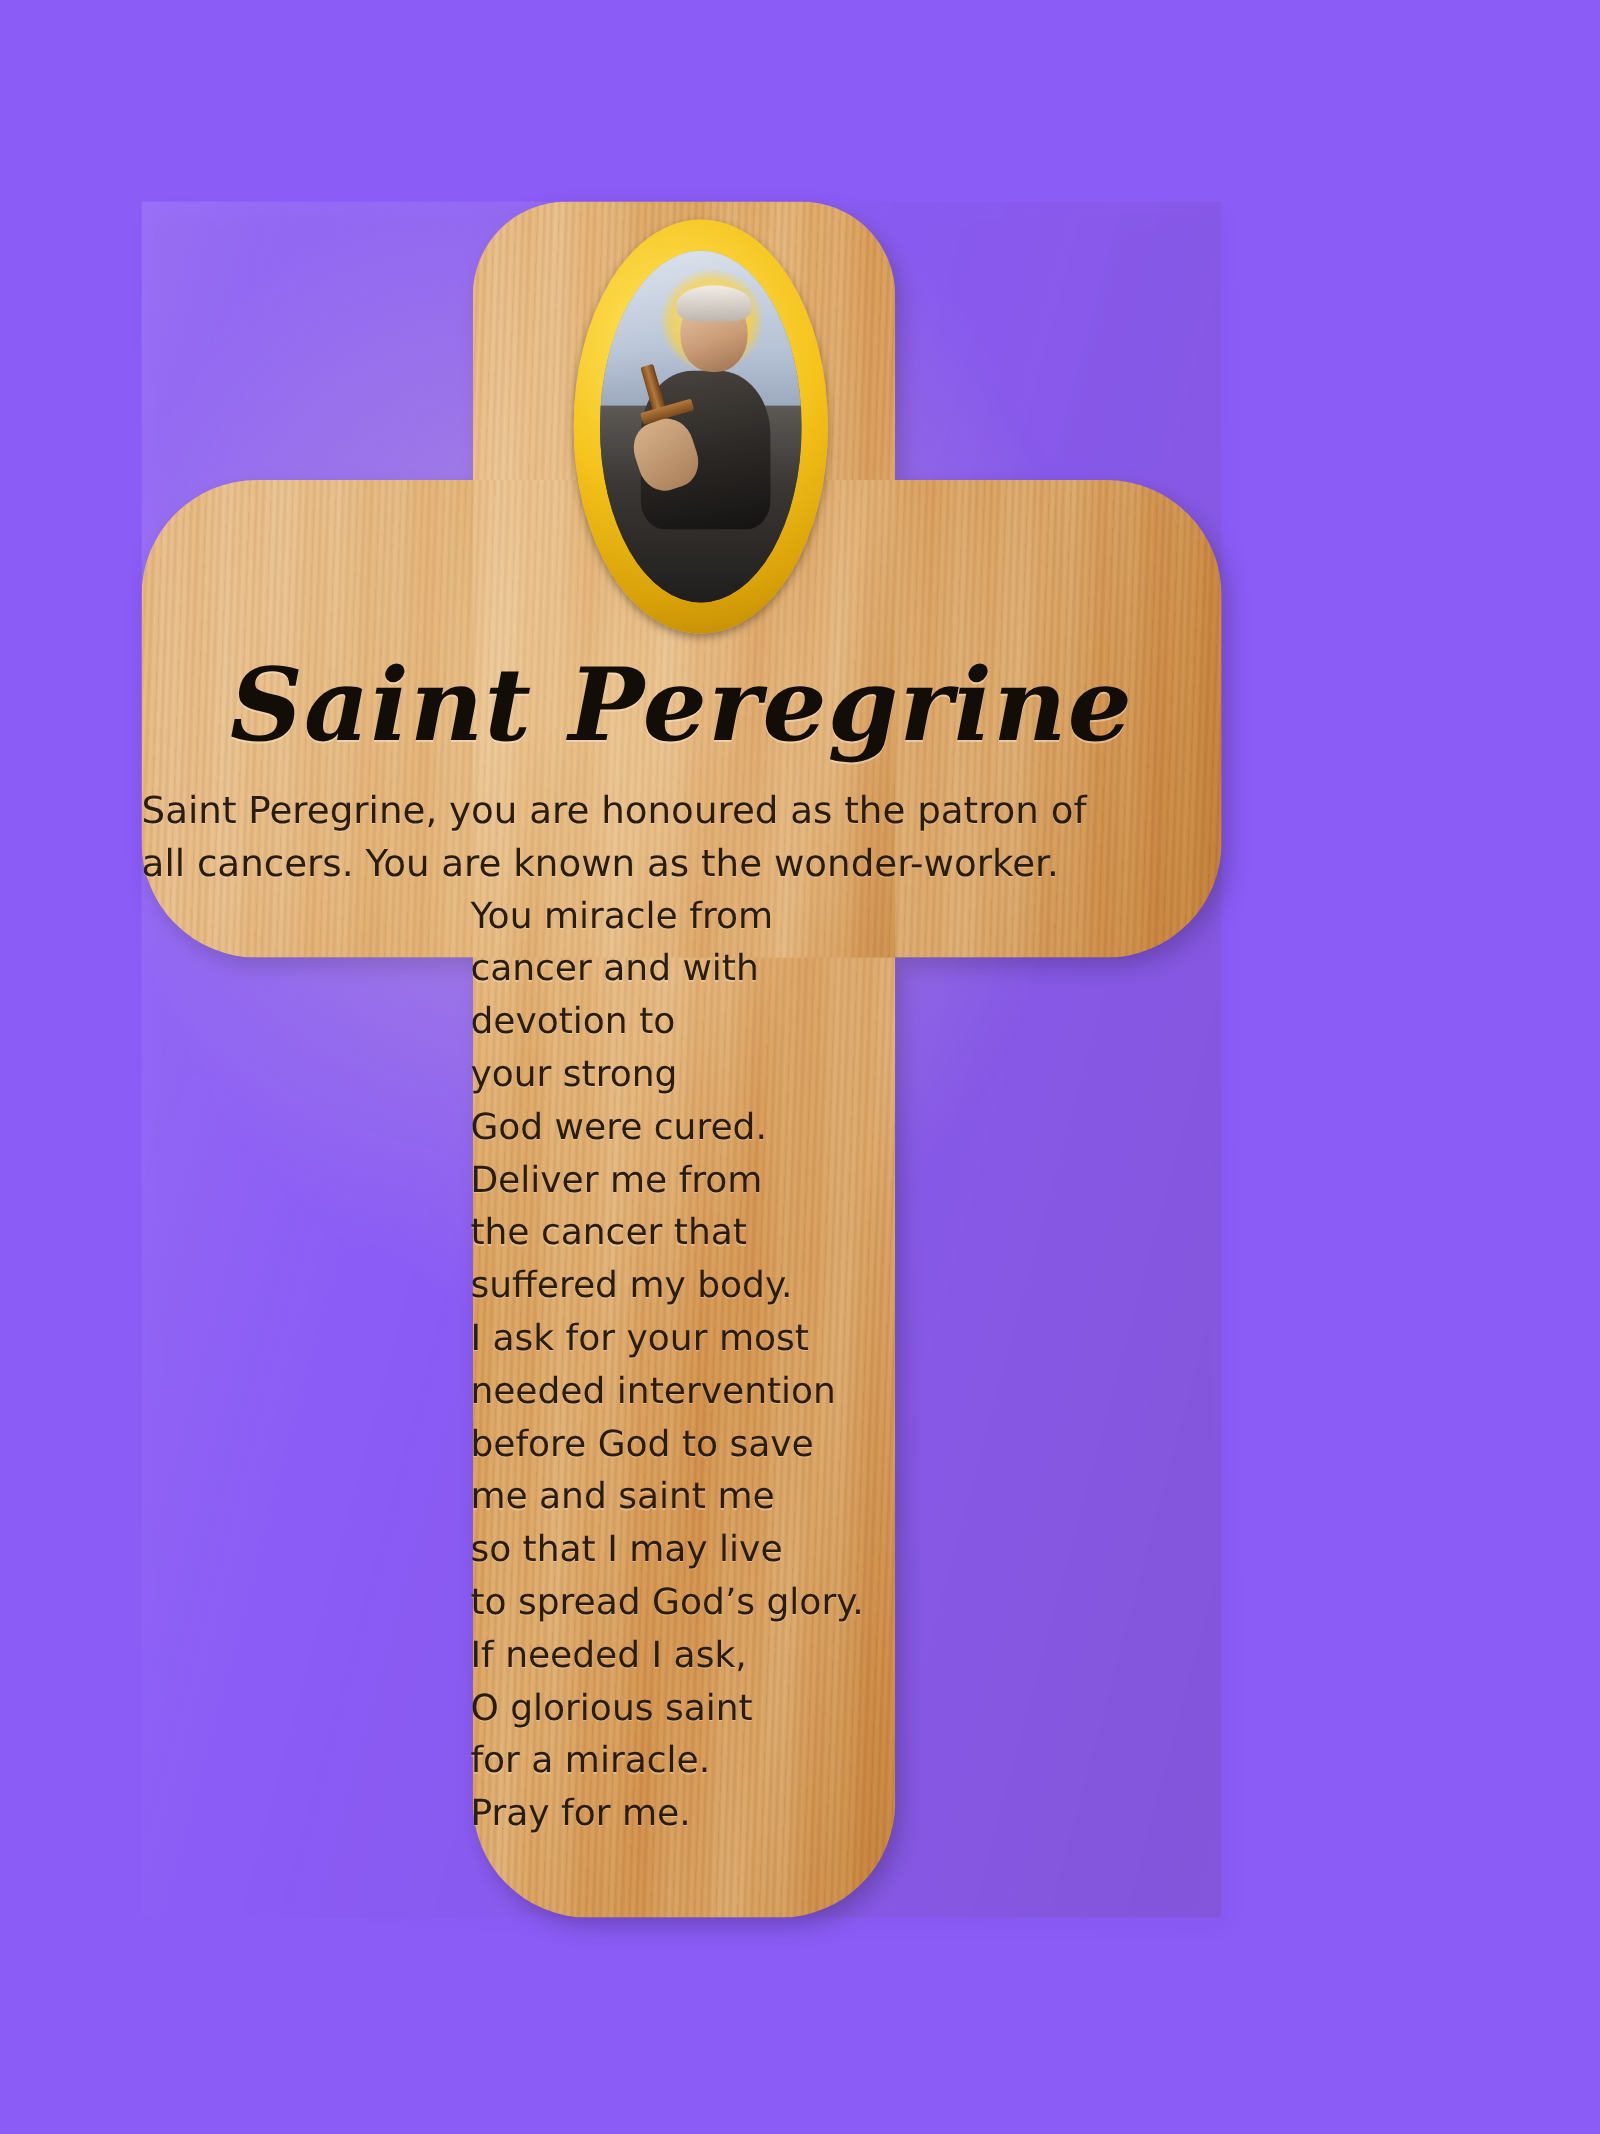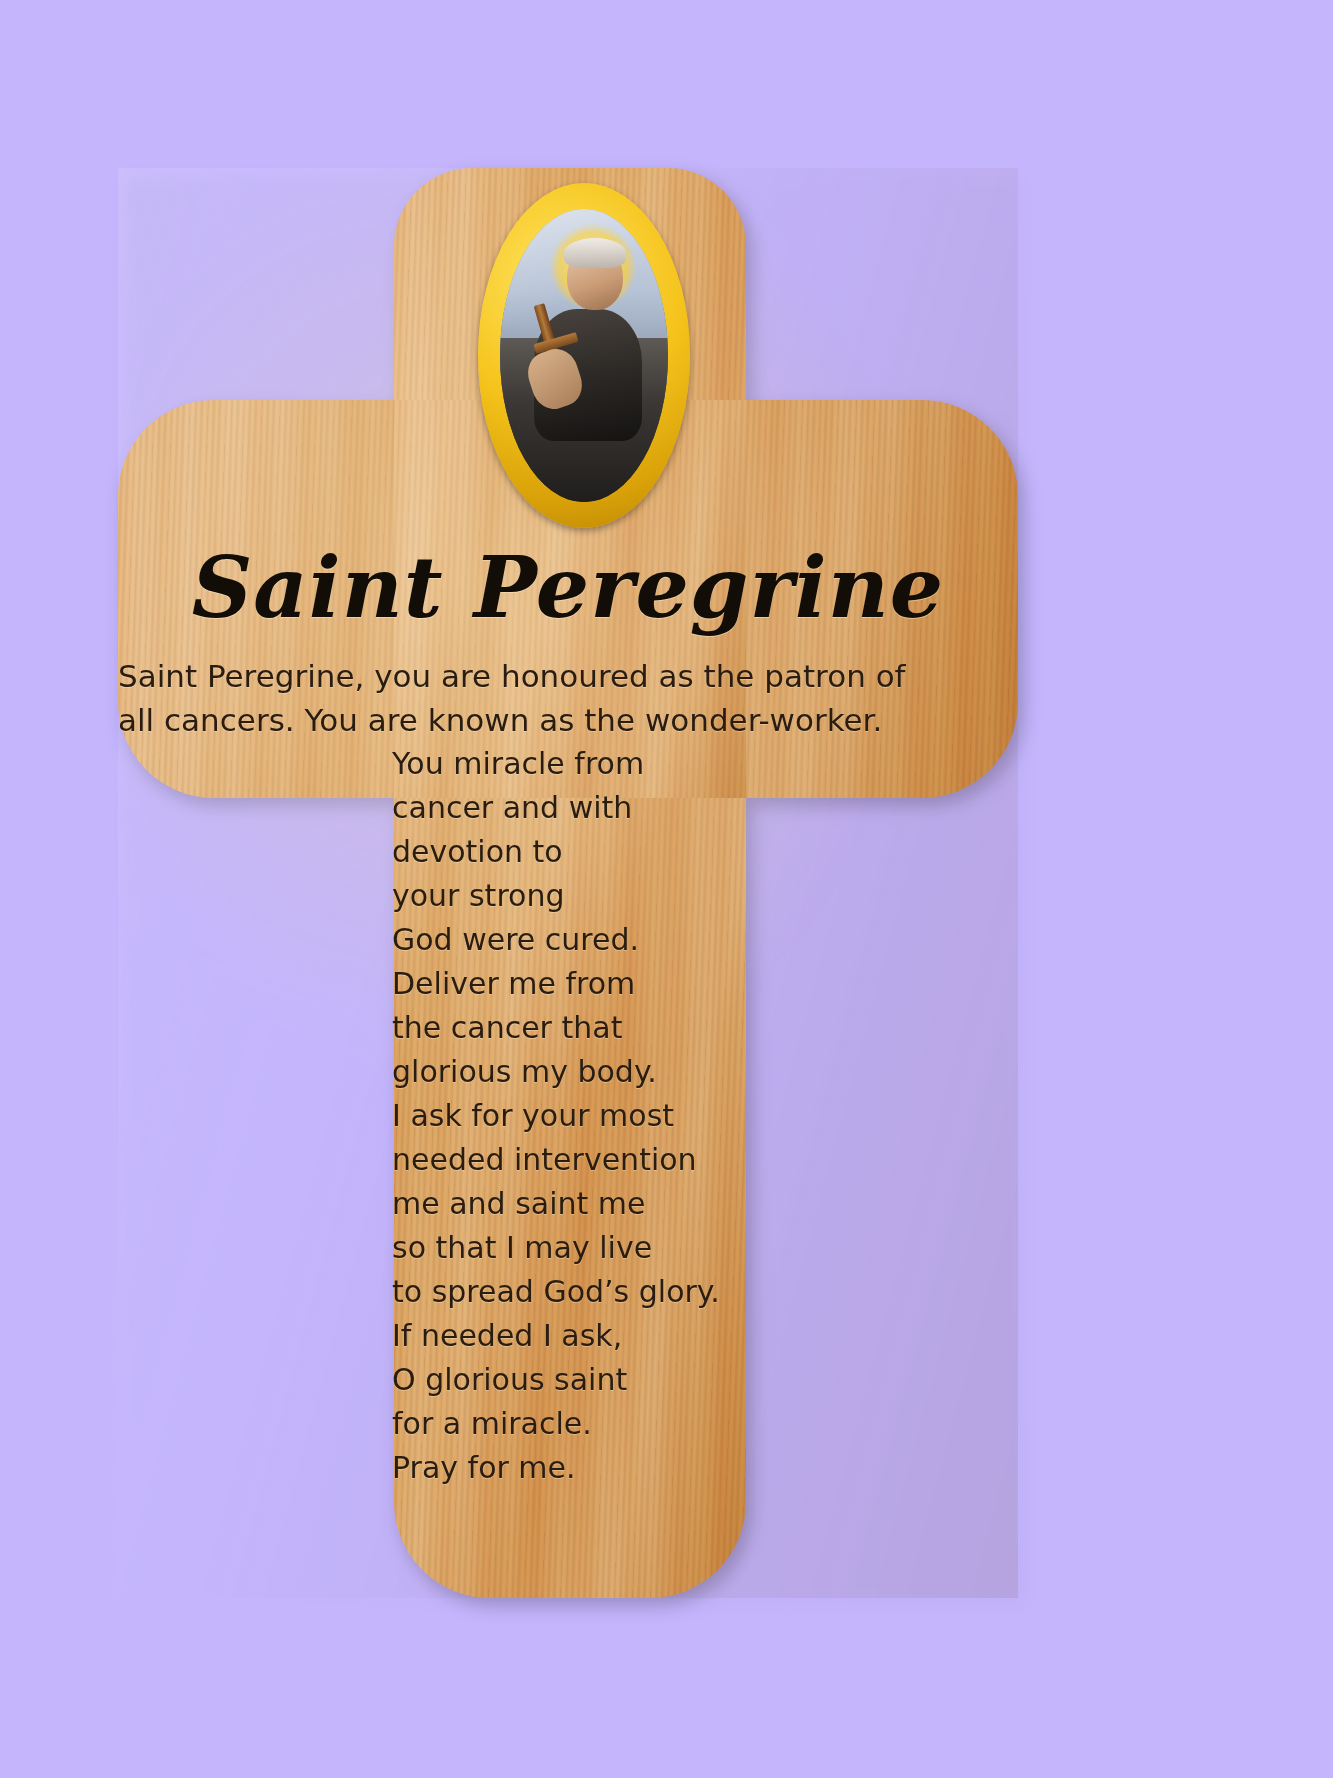--- a/index.html
+++ b/index.html
@@ -13,21 +13,21 @@
     position: relative;
     overflow: hidden;
     font-family: "Liberation Sans", sans-serif;
   }
 
   #product-stage {
     position: absolute;
     left: 0; top: 0;
     width: 1333px;
     height: 1778px;
-    background: #c4b5fd;
+    background: #8b5cf6;
   }
 
   
   #cross {
     position: absolute;
     left: 118px;
     top: 168px;
     width: 900px;
     height: 1430px;
     filter: drop-shadow(6px 8px 9px rgba(0,0,0,0.22));
@@ -265,23 +265,24 @@
       <span class="wide-line">Saint Peregrine, you are honoured as the patron of</span>
       <span class="wide-line">all cancers. You are known as the wonder-worker.</span>
       <div class="narrow">
         <span>You miracle from</span>
         <span>cancer and with</span>
         <span>devotion to</span>
         <span>your strong</span>
         <span>God were cured.</span>
         <span>Deliver me from</span>
         <span>the cancer that</span>
-        <span>glorious my body.</span>
+        <span>suffered my body.</span>
         <span>I ask for your most</span>
         <span>needed intervention</span>
+        <span>before God to save</span>
         <span>me and saint me</span>
         <span>so that I may live</span>
         <span>to spread God’s glory.</span>
         <span>If needed I ask,</span>
         <span>O glorious saint</span>
         <span>for a miracle.</span>
         <span>Pray for me.</span>
       </div>
     </div>
 

